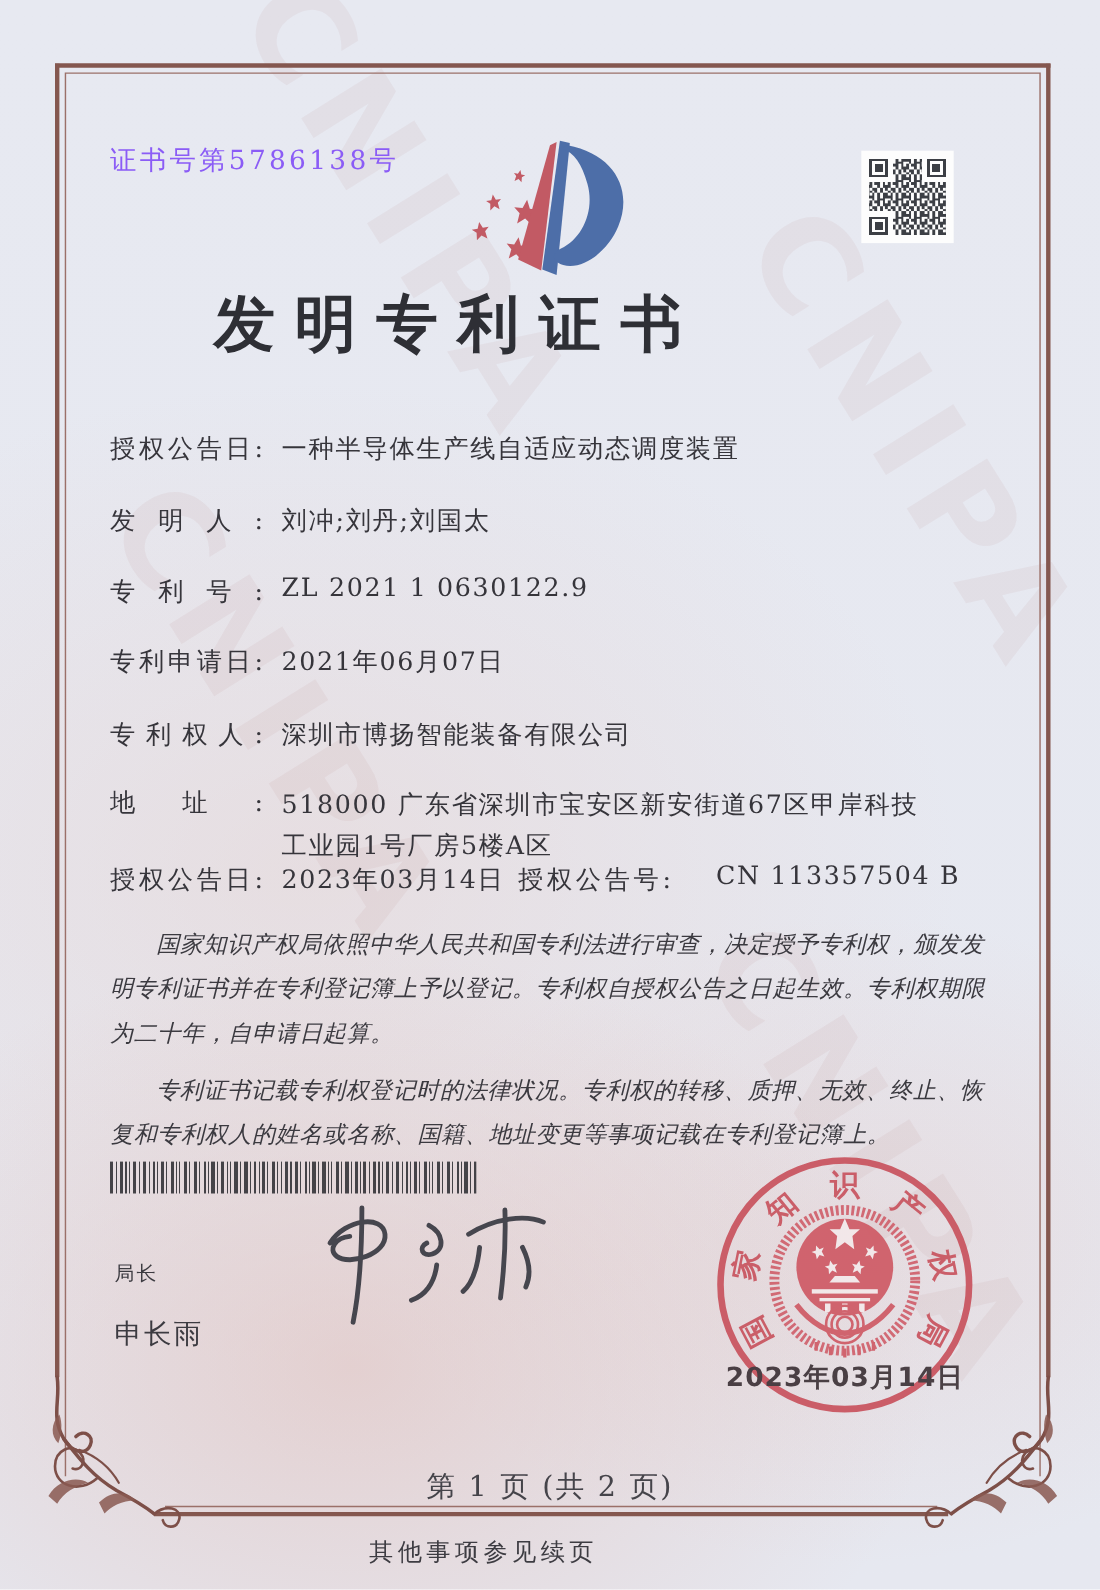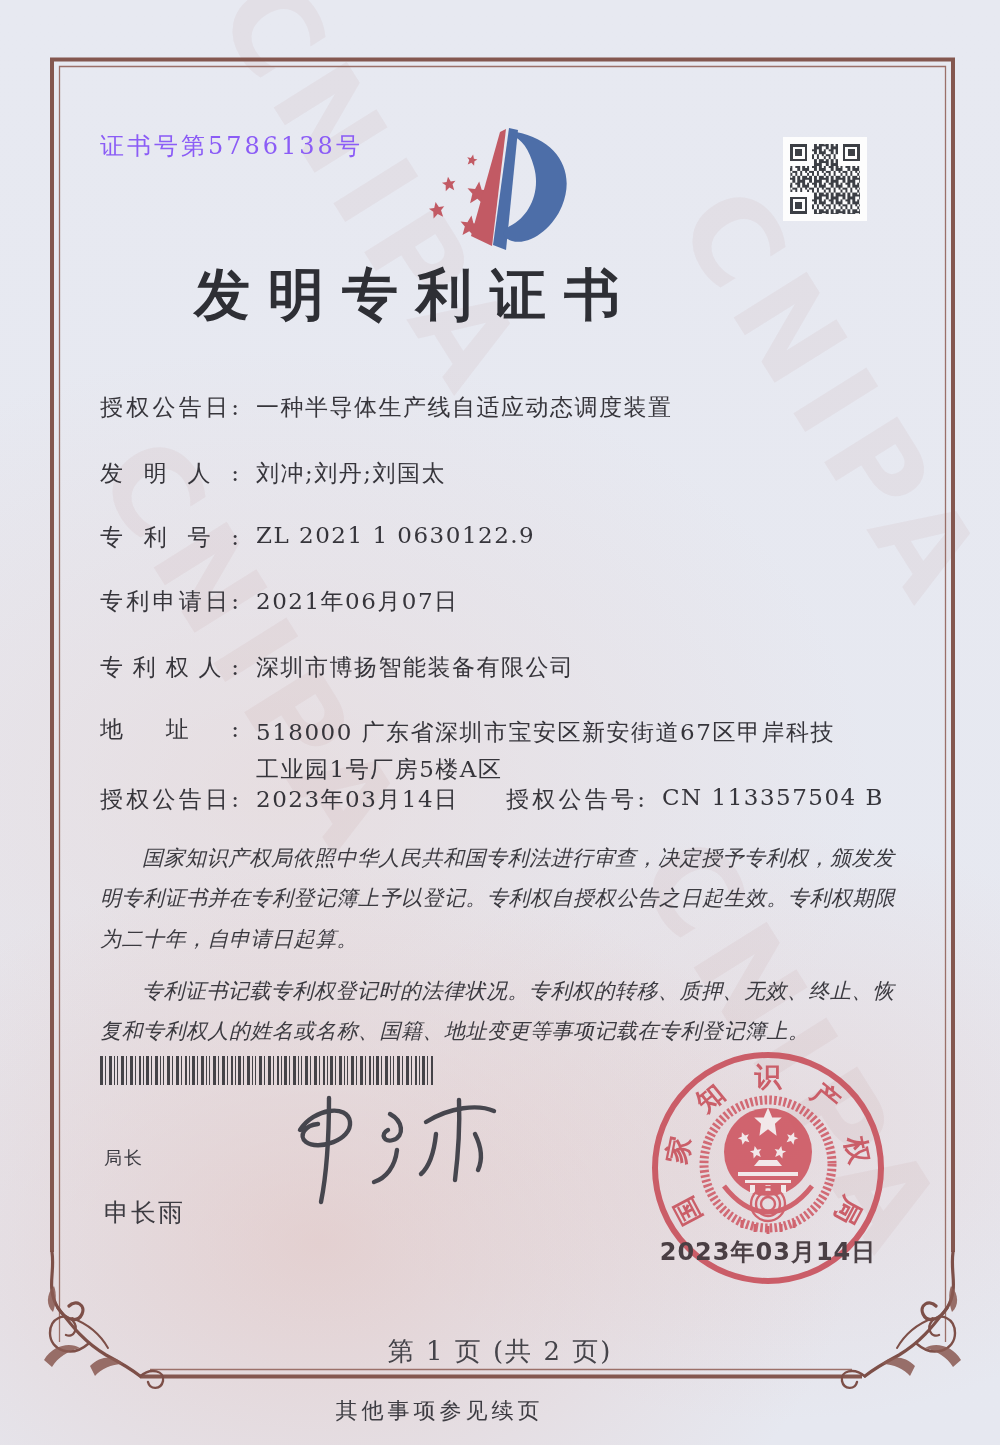--- a/index.html
+++ b/index.html
@@ -24,21 +24,21 @@
 
   .title{ position:absolute; left:0; top:258px; width:832px; text-align:center;
           font-size:56px; font-weight:bold; letter-spacing:18px; color:#2e2f35;
           font-family:"DejaVu Sans","Liberation Sans",sans-serif; }
 
   .fields{ position:absolute; left:100px; top:0; width:815px; font-size:23px; color:#36353b; }
   .frow{ position:absolute; left:0; display:flex; align-items:flex-start; }
   .flabel{ width:140px; flex:none; text-align:justify; text-align-last:justify; letter-spacing:1px; }
   .fvalue{ margin-left:16px; letter-spacing:1.5px; }
   .fvalue.addr{ width:600px; line-height:1.6; }
-  .frow-right{ position:absolute; left:406px; top:0; display:flex; }
+  .frow-right{ position:absolute; left:371px; top:0; display:flex;gap:24px; }
 
   .paras{ position:absolute; left:100px; top:838px; width:812px; font-size:21px;
           line-height:1.92; color:#3b3a40; letter-spacing:.5px; }
   .paras p{ text-indent:2em; margin-bottom:12px;font-style:italic; }
 
   .barcode{ position:absolute; left:100px; top:1056px; width:333px; height:29px; opacity:.88;
     background:repeating-linear-gradient(90deg,
       #2e2e33 0px,#2e2e33 3px, transparent 3px,transparent 5px,
       #2e2e33 5px,#2e2e33 6px, transparent 6px,transparent 9px,
       #2e2e33 9px,#2e2e33 12px, transparent 12px,transparent 14px,

